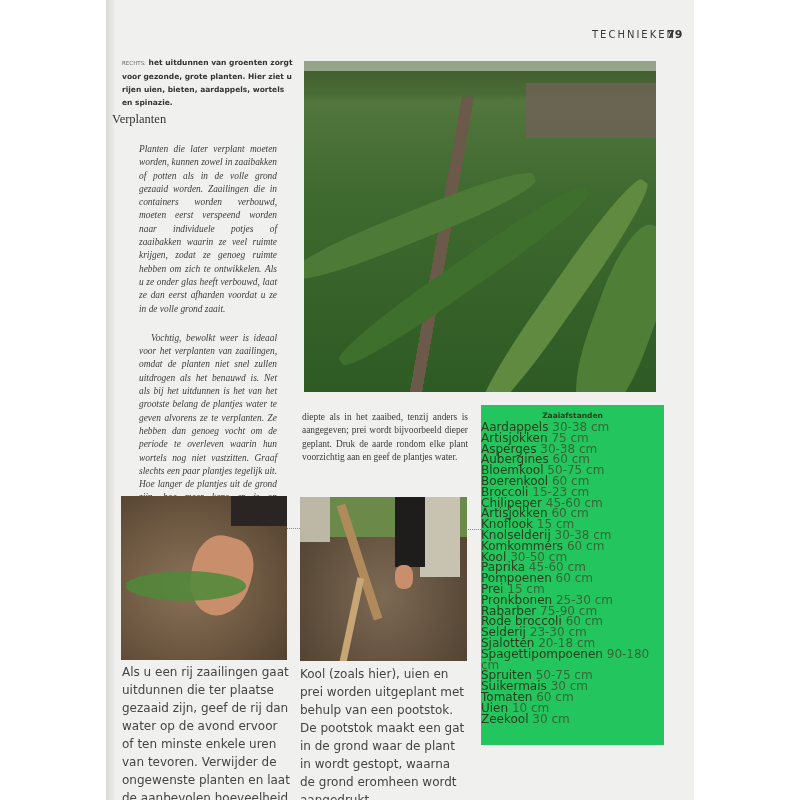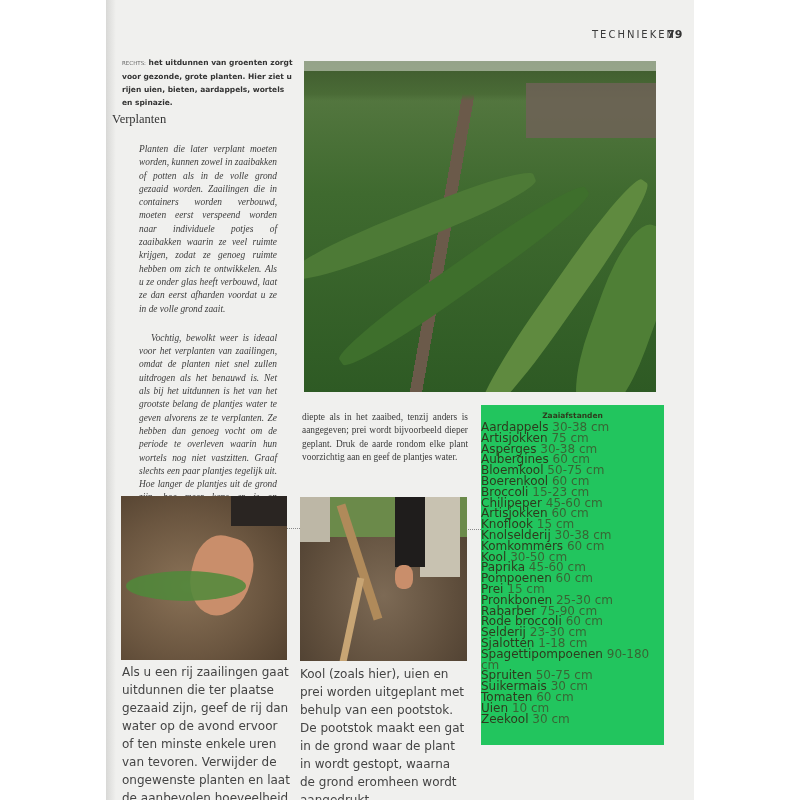--- a/index.html
+++ b/index.html
@@ -106,21 +106,21 @@
     <li><span>Knolselderij</span> <span class="v">30-38 cm</span></li>
     <li><span>Komkommers</span> <span class="v">60 cm</span></li>
     <li><span>Kool</span> <span class="v">30-50 cm</span></li>
     <li><span>Paprika</span> <span class="v">45-60 cm</span></li>
     <li><span>Pompoenen</span> <span class="v">60 cm</span></li>
     <li><span>Prei</span> <span class="v">15 cm</span></li>
     <li><span>Pronkbonen</span> <span class="v">25-30 cm</span></li>
     <li><span>Rabarber</span> <span class="v">75-90 cm</span></li>
     <li><span>Rode broccoli</span> <span class="v">60 cm</span></li>
     <li><span>Selderij</span> <span class="v">23-30 cm</span></li>
-    <li><span>Sjalotten</span> <span class="v">1-18 cm</span></li>
+    <li><span>Sjalotten</span> <span class="v">20-18 cm</span></li>
     <li><span>Spagettipompoenen</span> <span class="v">90-180 cm</span></li>
     <li><span>Spruiten</span> <span class="v">50-75 cm</span></li>
     <li><span>Suikermais</span> <span class="v">30 cm</span></li>
     <li><span>Tomaten</span> <span class="v">60 cm</span></li>
     <li><span>Uien</span> <span class="v">10 cm</span></li>
     <li><span>Zeekool</span> <span class="v">30 cm</span></li>
   </ul>
 </div>
 
 </body></html>

